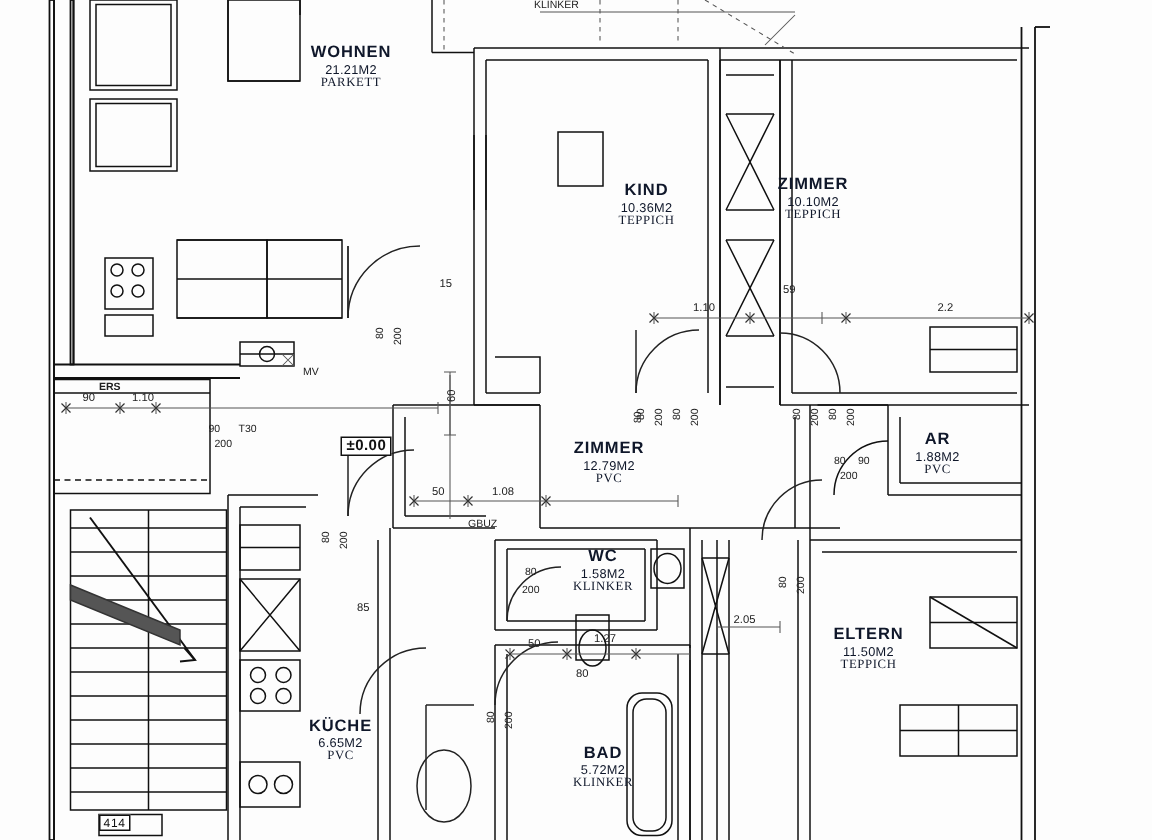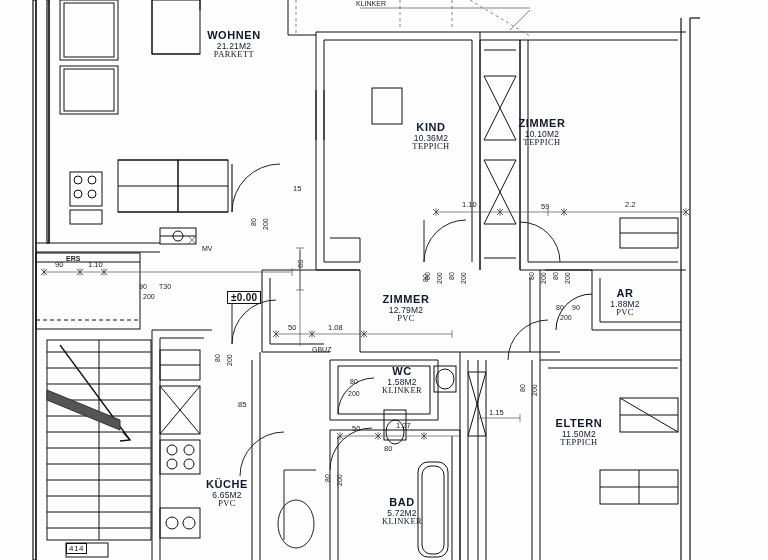--- a/index.html
+++ b/index.html
@@ -371,24 +371,24 @@
   <div class="tiny" style="left:143px;top:293px;">200</div>
 
   <div class="boxnum" style="left:66px;top:543px;">414</div>
 
   <div class="dim" style="left:293px;top:160px;margin-top:24px;">15</div>
   <div class="dim" style="left:88px;top:260px;">1.10</div>
   <div class="dim" style="left:55px;top:260px;">90</div>
   <div class="dim" style="left:288px;top:323px;">50</div>
   <div class="dim" style="left:328px;top:323px;">1.08</div>
   <div class="dim" style="left:462px;top:200px;">1.10</div>
-  <div class="dim" style="left:522px;top:202px;margin-left:19px;">59</div>
+  <div class="dim" style="left:522px;top:188px;">59</div>
   <div class="dim" style="left:625px;top:200px;">2.2</div>
   <div class="dim" style="left:352px;top:424px;">50</div>
-  <div class="dim" style="left:489px;top:408px;">1.15</div>
+  <div class="dim" style="left:489px;top:408px;">2.05</div>
   <div class="dim" style="left:238px;top:400px;">85</div>
   <div class="dim" style="left:396px;top:421px;">1.27</div>
   <div class="dim" style="left:384px;top:444px;">80</div>
 
   <div class="dimv" style="left:296px;top:268px;">60</div>
 
   <div class="tinyv" style="left:250px;top:226px;">80</div>
   <div class="tinyv" style="left:262px;top:230px;">200</div>
 
   <div class="tinyv" style="left:424px;top:280px;">80</div>

